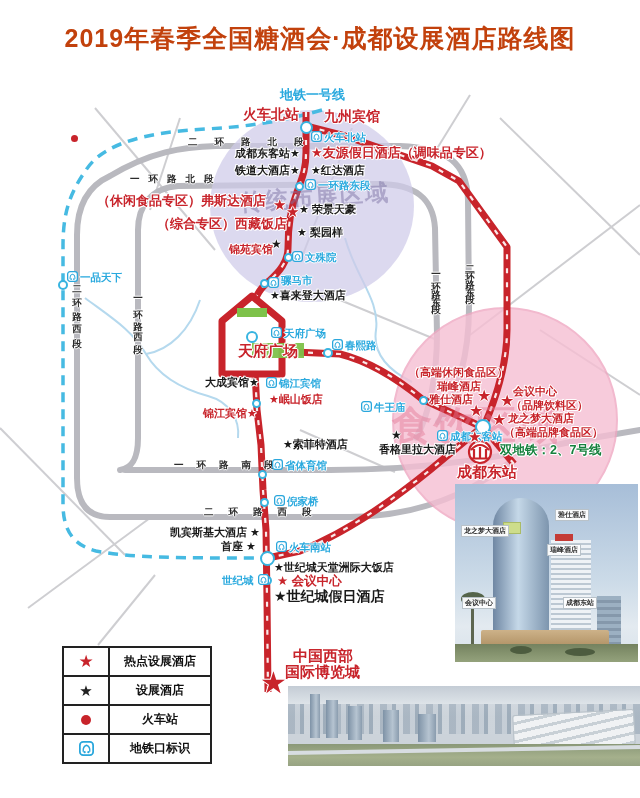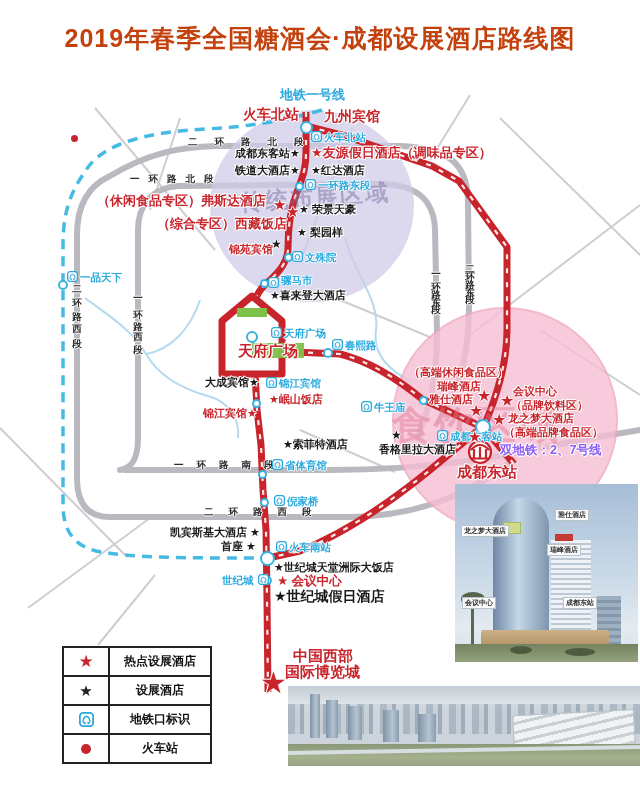--- a/index.html
+++ b/index.html
@@ -6,21 +6,21 @@
   #page{position:relative;width:640px;height:798px;background:#ffffff;overflow:hidden;
         font-family:"Liberation Sans","DejaVu Sans",sans-serif;margin:0 auto;}
   #title{position:absolute;left:0;top:22px;width:640px;text-align:center;
          font-size:25px;font-weight:bold;color:#c2410c;letter-spacing:1px;}
   #map-svg{position:absolute;left:0;top:0;}
   #map-overlay{position:absolute;left:0;top:0;width:640px;height:798px;}
   .lbl{position:absolute;font-weight:bold;white-space:nowrap;line-height:1.15;
        text-shadow:1px 0 0 #fff,-1px 0 0 #fff,0 1px 0 #fff,0 -1px 0 #fff,1px 1px 0 #fff,-1px -1px 0 #fff;}
   .red{color:#c8242b;}
   .black{color:#1a1a1a;}
-  .blue{color:#8b5cf6;}
+  .blue{color:#15803d;}
   .cyanlbl{position:absolute;font-weight:bold;white-space:nowrap;color:#29a9de;font-size:10.5px;
        text-shadow:1px 0 0 #fff,-1px 0 0 #fff,0 1px 0 #fff,0 -1px 0 #fff;}
   .roadlbl{position:absolute;color:#2b2b2b;font-weight:bold;font-size:9.5px;white-space:nowrap;
        text-shadow:1px 0 0 #fff,-1px 0 0 #fff,0 1px 0 #fff,0 -1px 0 #fff;}
   .station{position:absolute;background:#fff;border:2.5px solid #38b4e0;border-radius:50%;box-sizing:border-box;}
   .micon{position:absolute;width:11px;height:11px;line-height:0;}
   .star{position:absolute;line-height:1;font-weight:bold;
         text-shadow:1px 0 0 #fff,-1px 0 0 #fff,0 1px 0 #fff,0 -1px 0 #fff;}
   .dot{position:absolute;border-radius:50%;background:#c8242b;}
   #metro-line-label{position:absolute;left:280px;top:86px;font-size:13px;font-weight:bold;color:#29a9de;}
@@ -351,30 +351,30 @@
       <div class="legend-label">热点设展酒店</div>
     </div>
     <div class="legend-row">
       <div class="legend-icon">
           <span class="li-star-black">★</span>
         </div>
       <div class="legend-label">设展酒店</div>
     </div>
     <div class="legend-row">
       <div class="legend-icon">
+          <span class="li-dot"></span>
+        </div>
+      <div class="legend-label">火车站</div>
+    </div>
+    <div class="legend-row">
+      <div class="legend-icon">
         <svg viewBox="0 0 12 12" width="15" height="15">
             <rect x="0.7" y="0.7" width="10.6" height="10.6" rx="2.6" fill="#fff" stroke="#2aa7dc" stroke-width="1.4"></rect>
             <path d="M3.4 8.6 Q2.9 4.4 6 3.4 Q9.1 4.4 8.6 8.6" fill="none" stroke="#2aa7dc" stroke-width="1.1"></path>
             <circle cx="4.5" cy="8.9" r="0.9" fill="#2aa7dc"></circle>
             <circle cx="7.5" cy="8.9" r="0.9" fill="#2aa7dc"></circle>
           </svg>
       </div>
       <div class="legend-label">地铁口标识</div>
     </div>
-    <div class="legend-row">
-      <div class="legend-icon">
-          <span class="li-dot"></span>
-        </div>
-      <div class="legend-label">火车站</div>
-    </div>
   </div>
 
 </div>
 
 </body></html>

